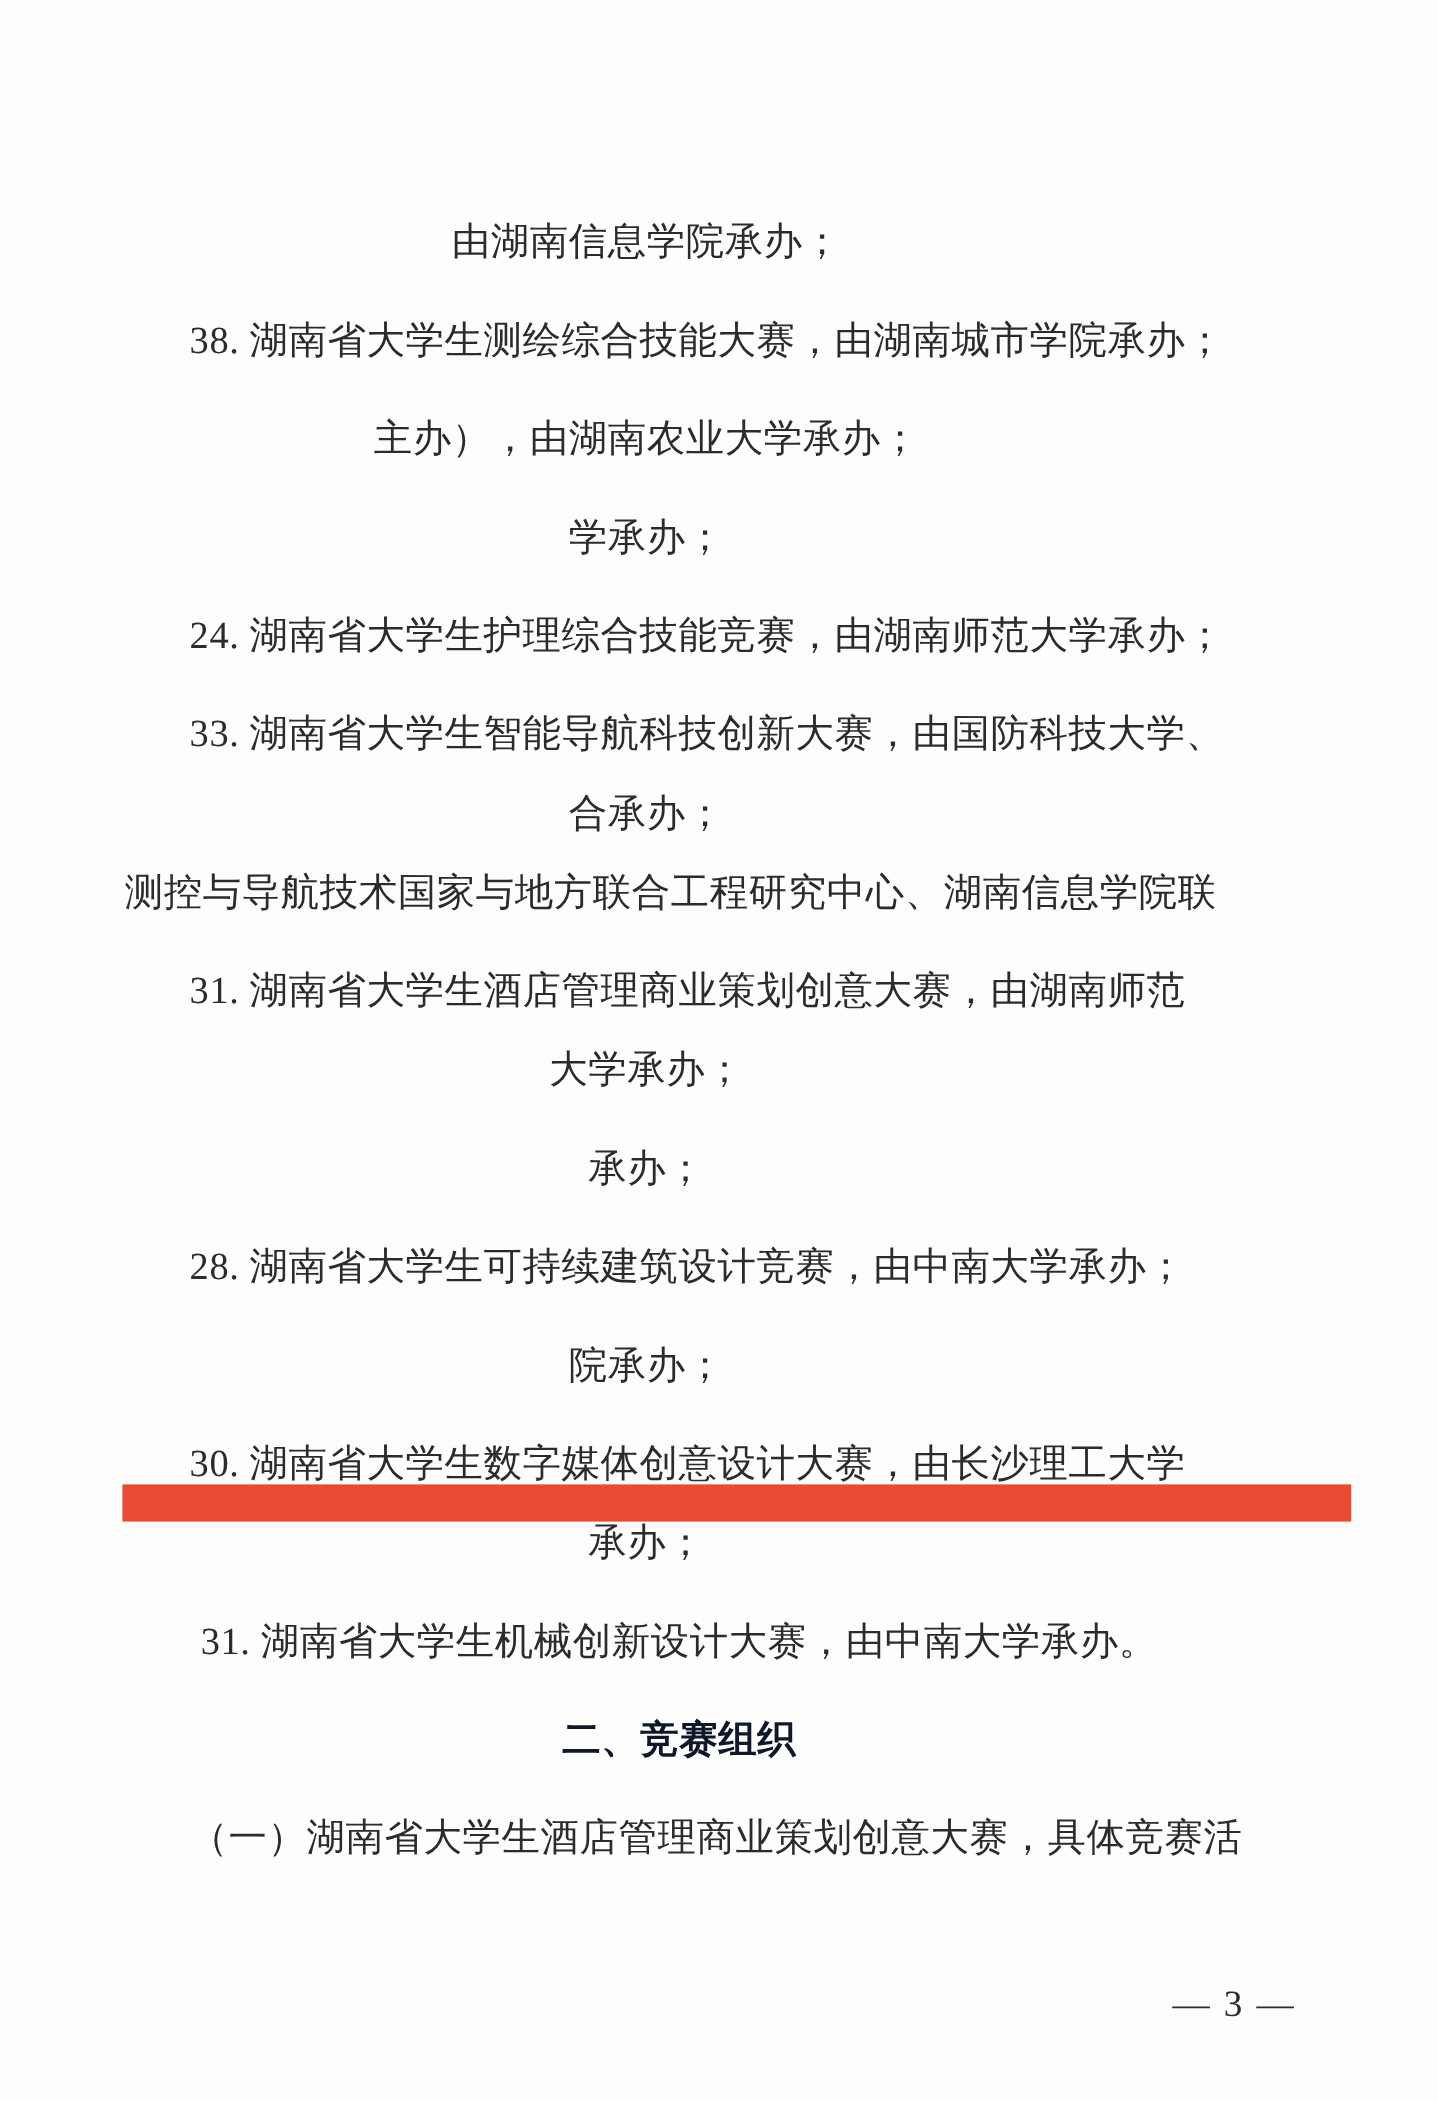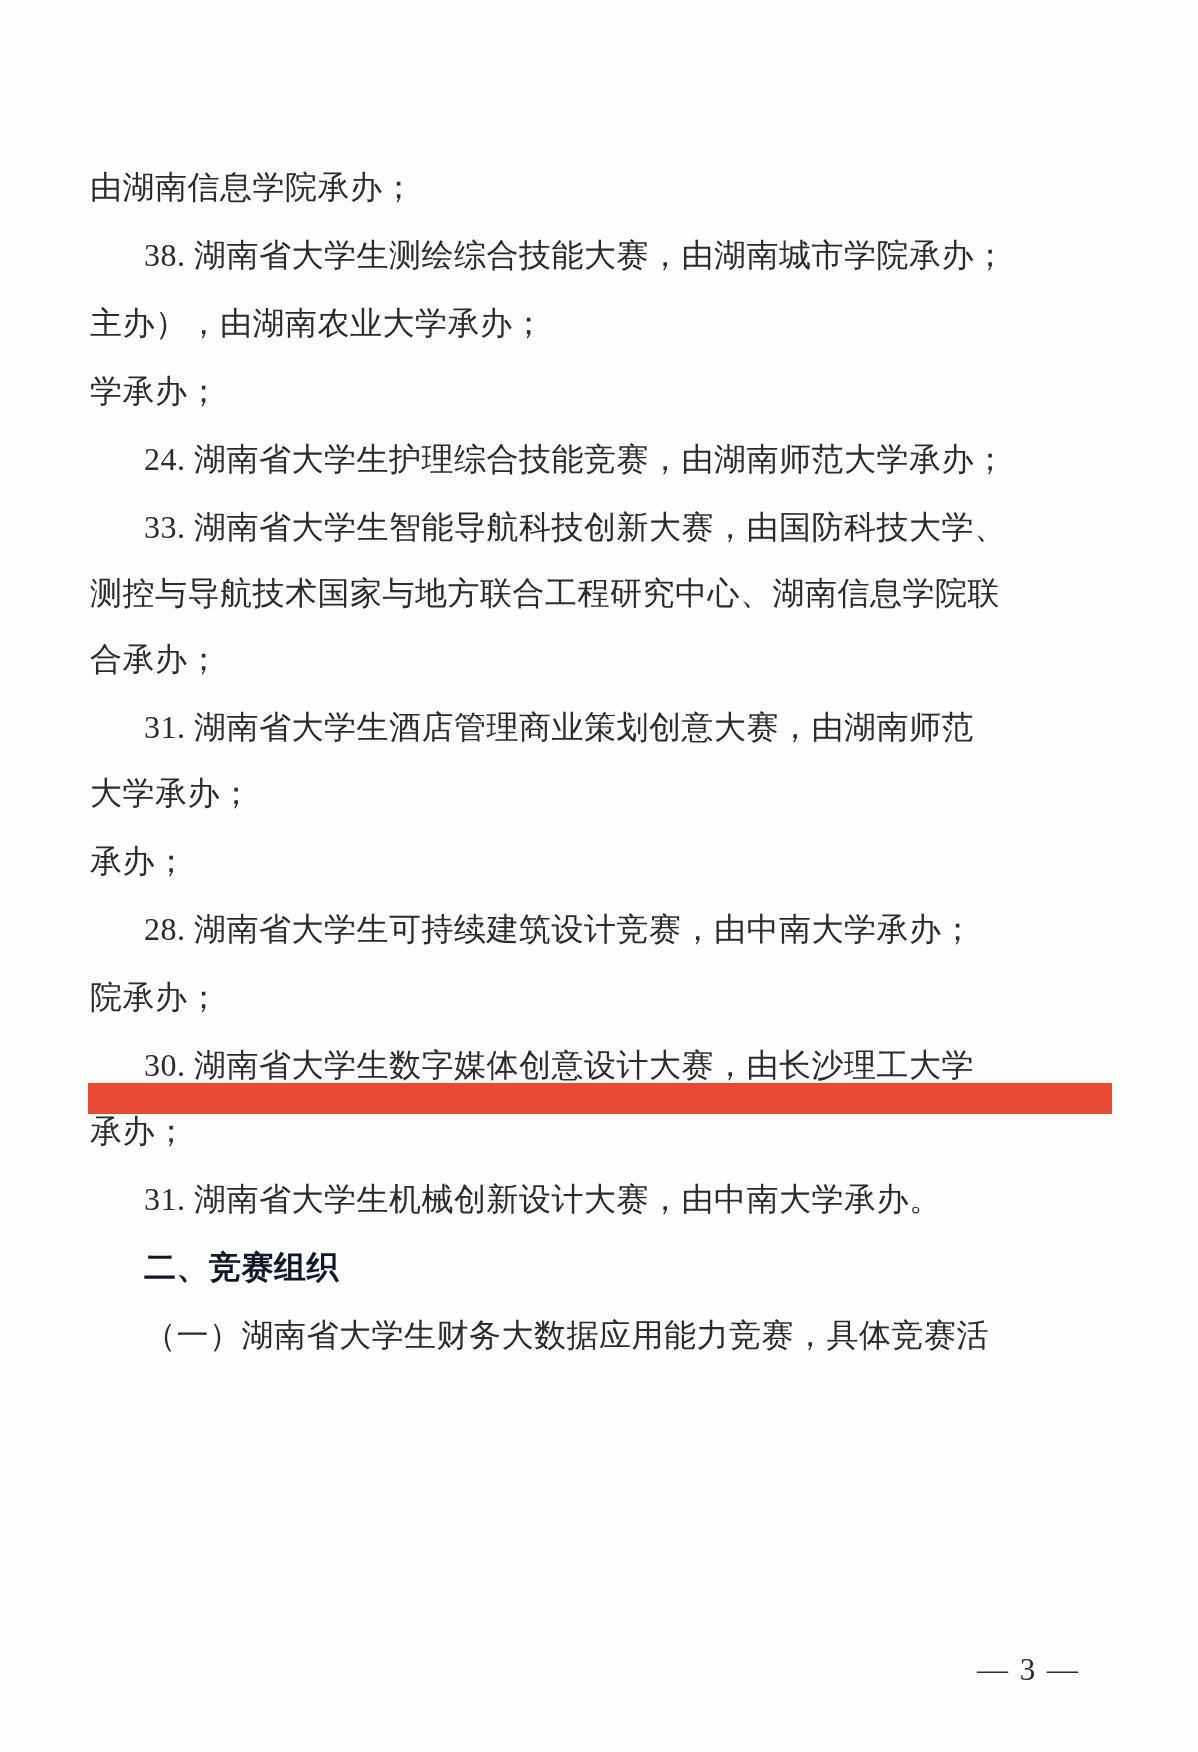--- a/index.html
+++ b/index.html
@@ -15,21 +15,21 @@
   }
   .content {
     position: absolute;
     left: 88px; top: 152px;
     width: 902px;
     font-size: 32px;
     line-height: 66px;
     color: #2b2b2b;
     letter-spacing: 0.5px;
   }
-  .para { margin: 2px; }
+  .para { margin: 16px; text-align: center; }
   .para.bold .line { font-weight: bold; color: #0f172a; }
   .line {
     position: relative;
     height: 66px;
     white-space: nowrap;
   }
   .line.indent { padding-left: 54px; }
   .red-bar {
     position: absolute;
     left: -2px;
@@ -63,22 +63,22 @@
         <div class="line">主办），由湖南农业大学承办；</div>
       </div>
       <div class="para">
         <div class="line">学承办；</div>
       </div>
       <div class="para">
         <div class="line indent">24. 湖南省大学生护理综合技能竞赛，由湖南师范大学承办；</div>
       </div>
       <div class="para">
         <div class="line indent">33. 湖南省大学生智能导航科技创新大赛，由国防科技大学、</div>
+        <div class="line">合承办；</div>
         <div class="line">测控与导航技术国家与地方联合工程研究中心、湖南信息学院联</div>
-        <div class="line">合承办；</div>
       </div>
       <div class="para">
         <div class="line indent">31. 湖南省大学生酒店管理商业策划创意大赛，由湖南师范</div>
         <div class="line">大学承办；</div>
       </div>
       <div class="para">
         <div class="line">承办；</div>
       </div>
       <div class="para">
         <div class="line indent">28. 湖南省大学生可持续建筑设计竞赛，由中南大学承办；</div>
@@ -90,17 +90,17 @@
         <div class="line indent">30. 湖南省大学生数字媒体创意设计大赛，由长沙理工大学<div class="red-bar" style="background: rgb(232, 74, 51);"></div></div>
         <div class="line">承办；</div>
       </div>
       <div class="para">
         <div class="line indent">31. 湖南省大学生机械创新设计大赛，由中南大学承办。</div>
       </div>
       <div class="para bold">
         <div class="line indent">二、竞赛组织</div>
       </div>
       <div class="para">
-        <div class="line indent">（一）湖南省大学生财务大数据应用能力竞赛，具体竞赛活</div>
+        <div class="line indent">（一）湖南省大学生酒店管理商业策划创意大赛，具体竞赛活</div>
       </div>
     </div>
   <div class="page-number">— 3 —</div>
 </div>
 
 </body></html>

